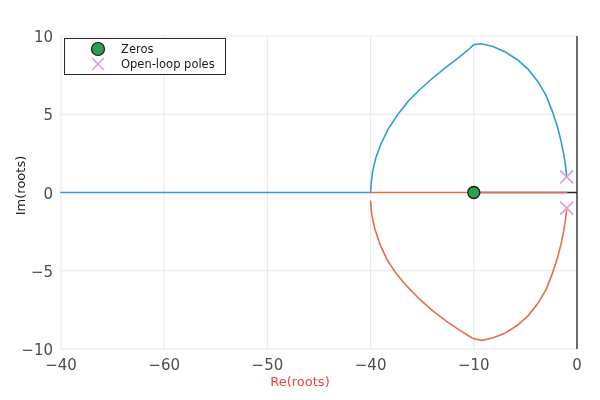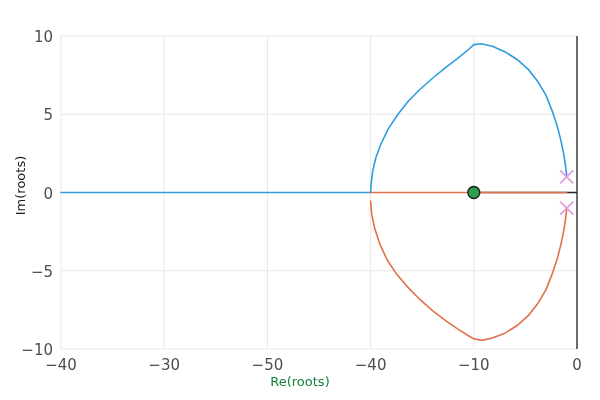--- a/index.html
+++ b/index.html
@@ -42,21 +42,21 @@
   .xtick {
     text-align: center;
   }
   #xlabel {
     position: absolute;
     left: 0;
     top: 374px;
     width: 600px;
     text-align: center;
     font-size: 13px;
-    color: #15803d;
+    color: #ef4444;
   }
   #ylabel {
     position: absolute;
     left: -40px;
     top: 178px;
     width: 120px;
     text-align: center;
     font-size: 13px;
     color: #1a1a1a;
     transform: rotate(-90deg);
@@ -124,24 +124,35 @@
 
   <div id="ytick-layer">
       <div class="tick-label ytick" style="left: 5px; top: 341px; width: 48px;">−10</div>
       <div class="tick-label ytick" style="left: 5px; top: 262.75px; width: 48px;">−5</div>
       <div class="tick-label ytick" style="left: 5px; top: 184.5px; width: 48px;">0</div>
       <div class="tick-label ytick" style="left: 5px; top: 106.25px; width: 48px;">5</div>
       <div class="tick-label ytick" style="left: 5px; top: 28px; width: 48px;">10</div>
     </div>
   <div id="xtick-layer">
       <div class="tick-label xtick" style="left: 31px; top: 356px; width: 60px;">−40</div>
-      <div class="tick-label xtick" style="left: 134.2px; top: 356px; width: 60px;">−30</div>
+      <div class="tick-label xtick" style="left: 134.2px; top: 356px; width: 60px;">−60</div>
       <div class="tick-label xtick" style="left: 237.4px; top: 356px; width: 60px;">−50</div>
       <div class="tick-label xtick" style="left: 340.6px; top: 356px; width: 60px;">−40</div>
       <div class="tick-label xtick" style="left: 443.8px; top: 356px; width: 60px;">−10</div>
       <div class="tick-label xtick" style="left: 547px; top: 356px; width: 60px;">0</div>
     </div>
 
   <div id="xlabel">Re(roots)</div>
   <div id="ylabel">Im(roots)</div>
 
+  <div id="legend-box">
+    <svg width="160" height="35" style="position:absolute;left:0;top:0;">
+      <circle cx="33" cy="10" r="6.5" fill="#2e9e4f" stroke="#1a1a1a" stroke-width="1.2"></circle>
+      <g stroke="#dda0dd" stroke-width="1.6">
+        <line x1="27" y1="19" x2="39" y2="31"></line>
+        <line x1="39" y1="19" x2="27" y2="31"></line>
+      </g>
+    </svg>
+    <span class="legend-label" style="top:3px;">Zeros</span>
+    <span class="legend-label" style="top:18px;">Open-loop poles</span>
+  </div>
 
 </div>
 
 </body></html>

